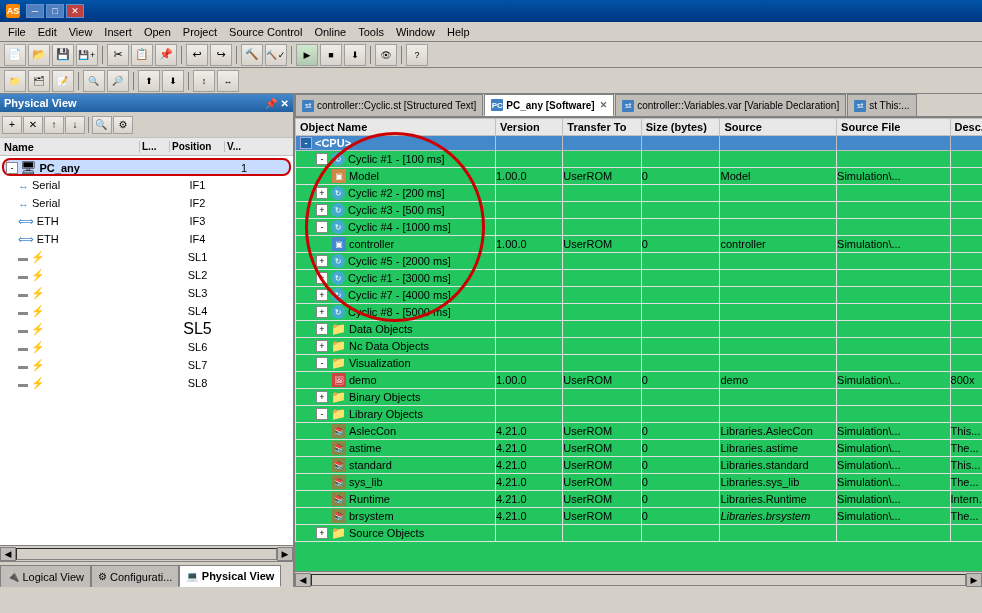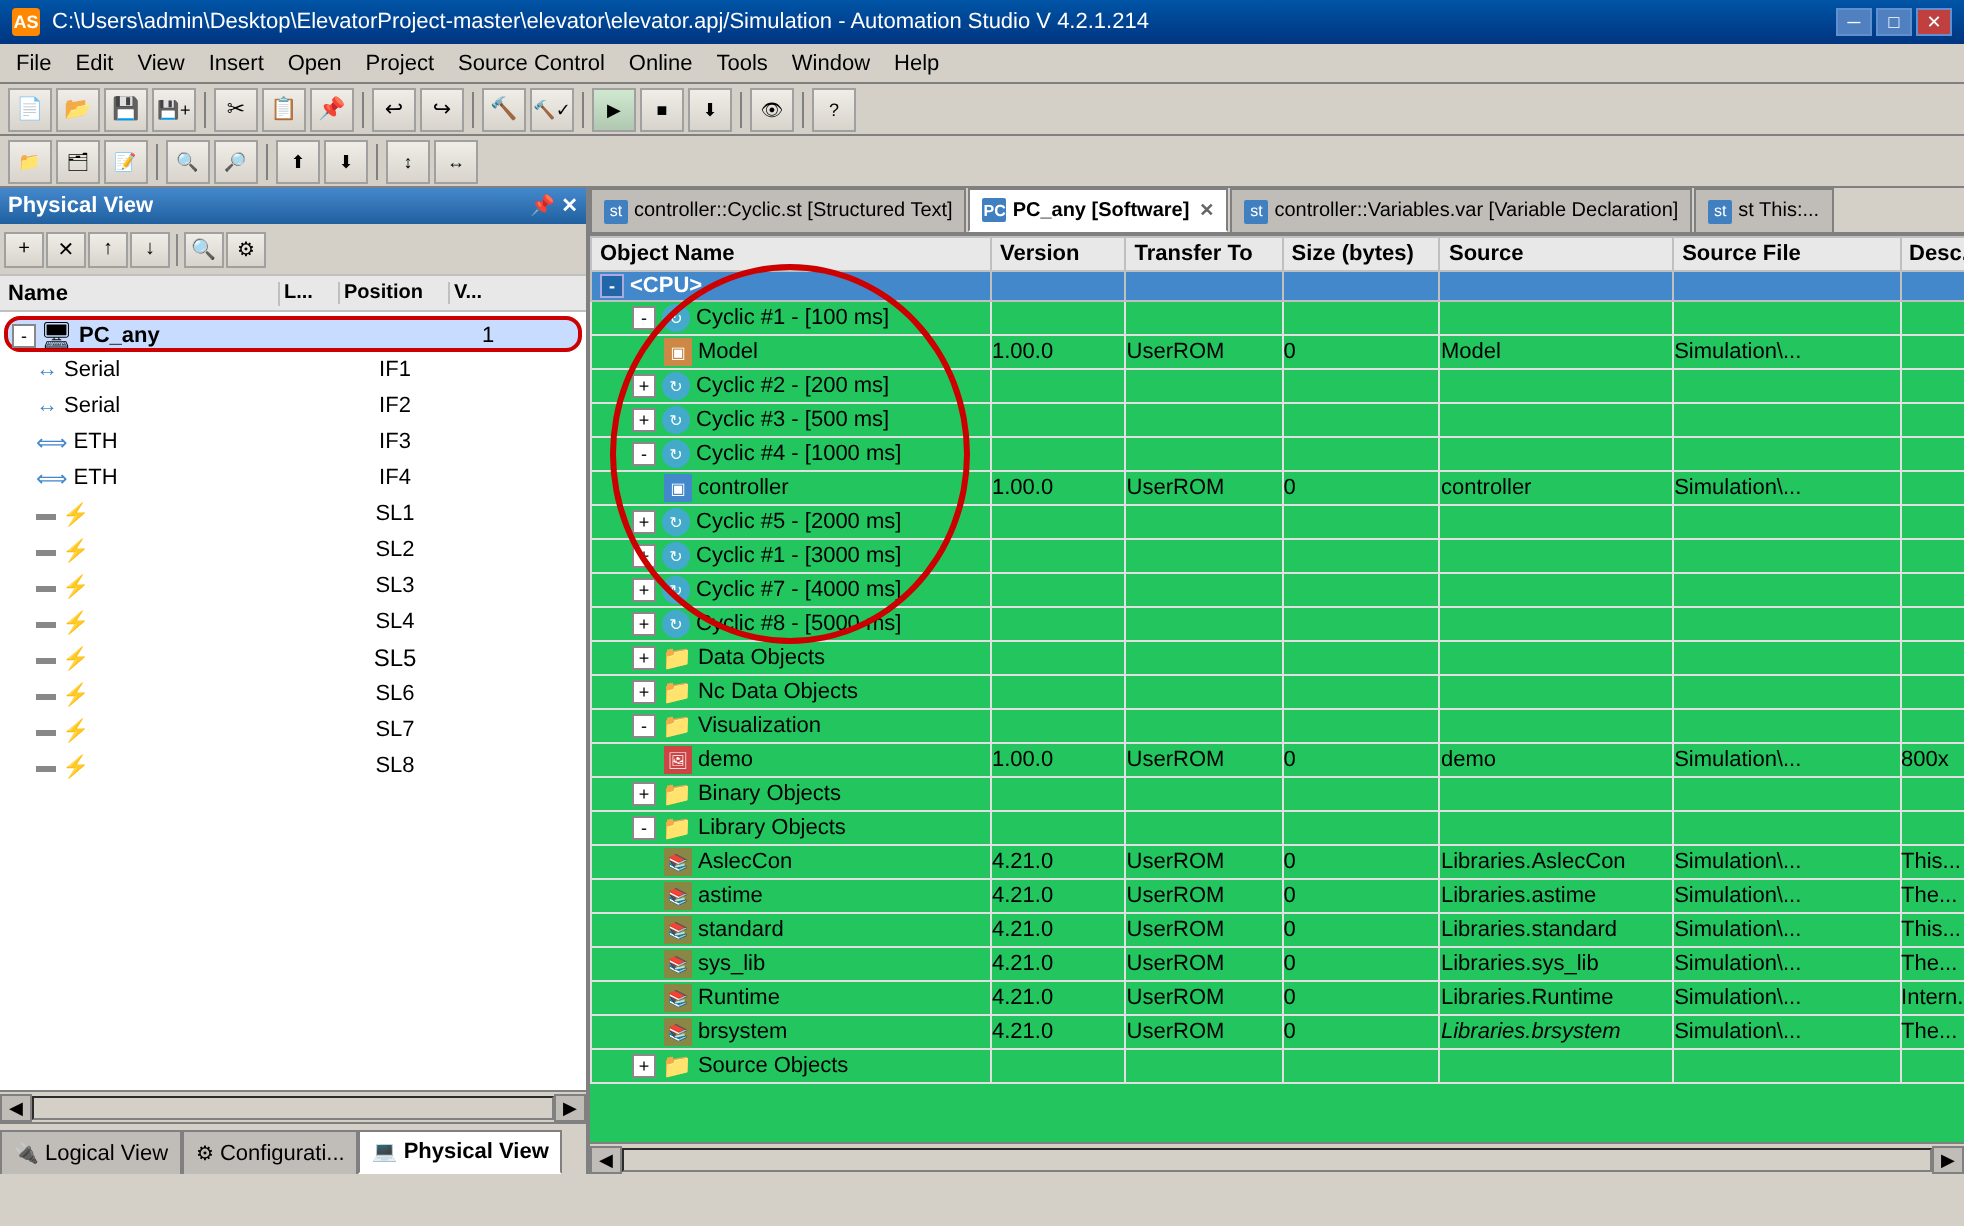--- a/index.html
+++ b/index.html
@@ -24,21 +24,20 @@
     
     .main-container { position: relative; }
   </style>
 </head>
 <body>
 
 <div class="main-container" style="position:relative; width:982px; height:613px; overflow:hidden;">
 
   <div class="title-bar">
     <span class="title-bar-icon">AS</span>
-    <span class="title-text" style="font-size:11px; overflow:hidden; white-space:nowrap;">C:\Users\admin\Desktop\ElevatorProject-master\elevator\elevator.apj/Simulation - Automation Studio V 4.2.1.214</span>
     <div class="title-controls">
       <div class="title-ctrl-btn">─</div>
       <div class="title-ctrl-btn">□</div>
       <div class="title-ctrl-btn" style="background:#c04040;">✕</div>
     </div>
   </div>
 
   <div class="menu-bar">
     <div class="menu-item">File</div>
     <div class="menu-item">Edit</div>
@@ -210,21 +209,21 @@
           <div></div>
           <div style="font-size:11px; text-align:center;">SL4</div>
           <div></div>
         </div>
         <div style="display:grid; grid-template-columns:140px 30px 55px 30px; height:18px; align-items:center;">
           <div style="display:flex; align-items:center; padding-left:18px;">
               <span style="font-size:10px; color:#888; margin-right:3px;">▬</span>
               <span style="font-size:11px; color:#4488cc;">⚡</span>
             </div>
           <div></div>
-          <div style="font-size:12px; text-align:center;">SL5</div>
+          <div style="font-size:16px; text-align:center;">SL5</div>
           <div></div>
         </div>
         <div style="display:grid; grid-template-columns:140px 30px 55px 30px; height:18px; align-items:center;">
           <div style="display:flex; align-items:center; padding-left:18px;">
               <span style="font-size:10px; color:#888; margin-right:3px;">▬</span>
               <span style="font-size:11px; color:#4488cc;">⚡</span>
             </div>
           <div></div>
           <div style="font-size:11px; text-align:center;">SL6</div>
           <div></div>

